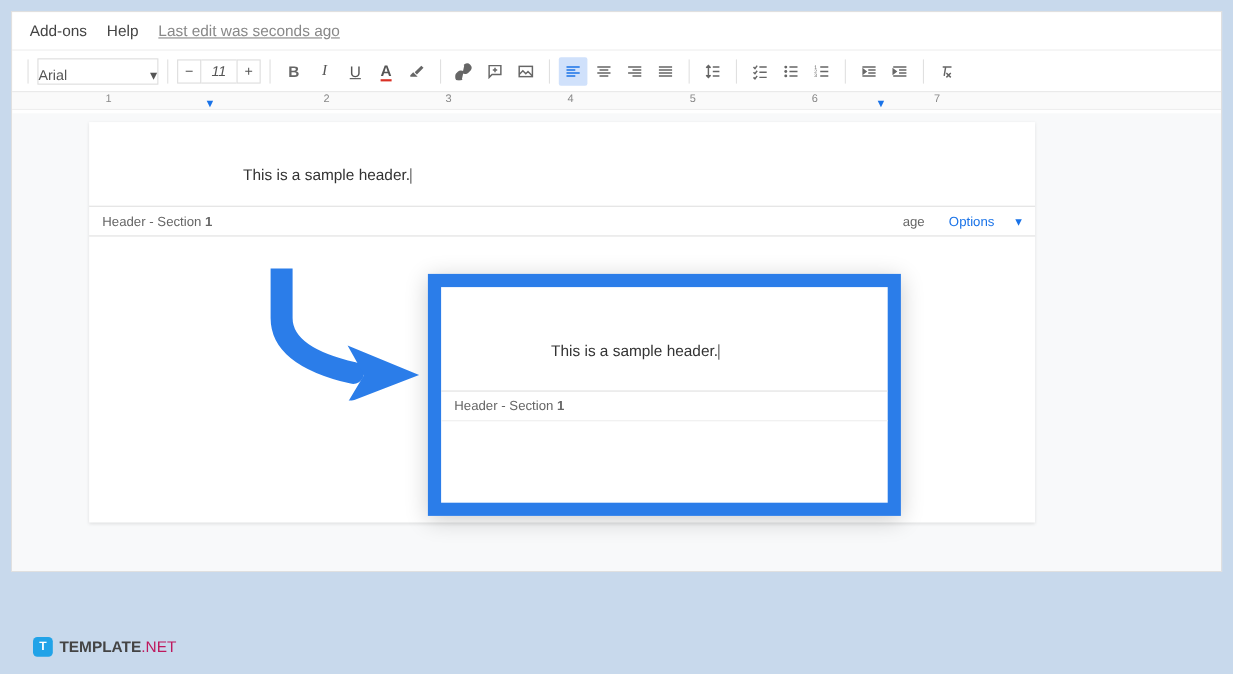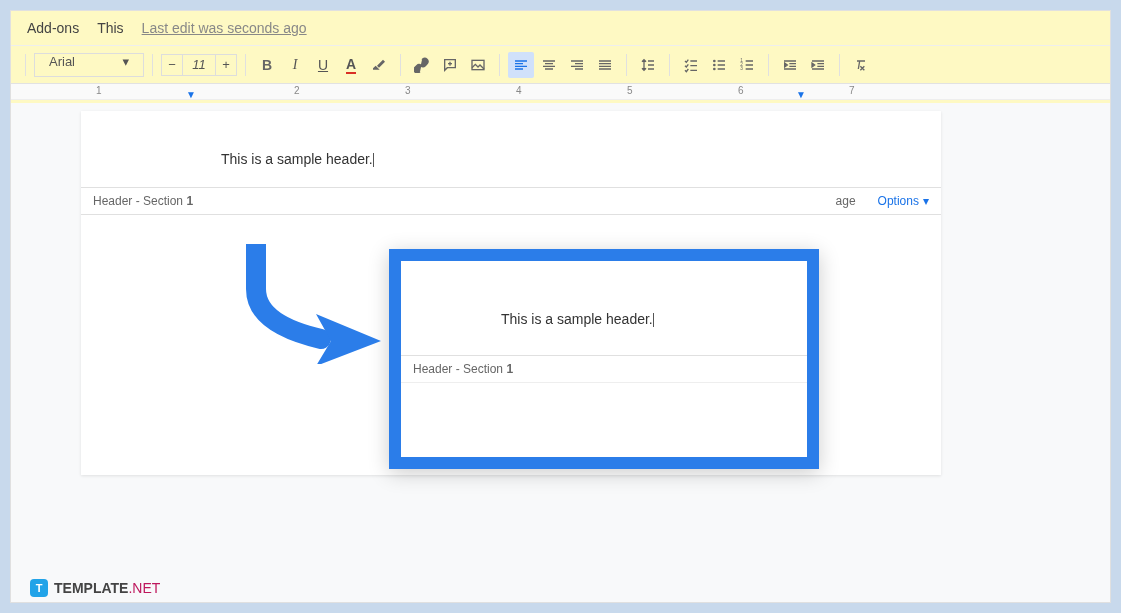--- a/index.html
+++ b/index.html
@@ -1,55 +1,55 @@
 <!DOCTYPE html>
 <html><head>
 <meta charset="utf-8">
 <style>
   * { margin:0; padding:0; box-sizing:border-box; }
   html,body { width:1121px; height:613px; font-family:Arial,sans-serif; background:#c8d9ec; overflow:hidden; }
-  .frame { position:absolute; left:10px; top:10px; width:1101px; height:593px; background:#fef9c3; border:1px solid #e0e0e0; }
+  .frame { position:absolute; left:10px; top:10px; width:1101px; height:510px; background:#ffffff; border:1px solid #e0e0e0; }
   .menubar { height:35px; display:flex; align-items:center; padding-left:16px; gap:18px; font-size:14px; color:#444; border-bottom:1px solid #eee; }
   .menubar .last-edit { color:#888; text-decoration:underline; }
   .toolbar { height:38px; display:flex; align-items:center; padding-left:8px; gap:2px; border-bottom:1px solid #e2e2e2; }
   .tb-sep { width:1px; height:22px; background:#e0e0e0; margin:0 6px; }
   .tb-btn { width:26px; height:26px; display:flex; align-items:center; justify-content:center; font-size:14px; color:#555; cursor:pointer; border-radius:2px; }
   .tb-btn.active { background:#d0e1fb; color:#1a73e8; }
-  .font-sel { width:110px; height:24px; border:1px solid #ddd; display:flex; align-items:flex-start; padding:0 14px; font-size:13px; color:#555; justify-content:space-between; cursor:pointer; }
+  .font-sel { width:110px; height:24px; border:1px solid #ddd; display:flex; align-items:flex-end; padding:0 0; font-size:13px; color:#555; justify-content:space-between; cursor:pointer; }
   .size-box { display:flex; align-items:center; font-size:13px; color:#555; }
   .size-box .pm { width:22px; height:22px; border:1px solid #ddd; display:flex; align-items:center; justify-content:center; cursor:pointer; }
   .size-box .val { width:32px; height:22px; border-top:1px solid #ddd; border-bottom:1px solid #ddd; display:flex; align-items:center; justify-content:center;font-style:italic; }
   .ruler { height:16px; background:#fafafa; border-bottom:1px solid #eee; position:relative; font-size:10px; color:#888; padding-left:65px; }
   .ruler .num { position:absolute; top:1px; }
   .ruler .marker-l { position:absolute; top:5px; color:#1a73e8; font-size:10px; }
   .ruler .marker-r { position:absolute; top:5px; color:#1a73e8; font-size:10px; }
   .doc-area { position:absolute; left:0; top:92px; right:0; bottom:0; background:#f8f9fa; overflow:hidden; }
   .page { position:absolute; left:70px; top:8px; width:860px; background:#fff; box-shadow:0 1px 3px rgba(0,0,0,0.1); }
   .header-content { padding:40px 140px 20px 140px; font-size:14px; color:#333; }
   .header-label { height:28px; border-top:1px solid #e0e0e0; border-bottom:1px solid #e0e0e0; display:flex; align-items:center; justify-content:space-between; padding:0 12px; font-size:12px; color:#666; }
-  .header-label .options { color:#1a73e8; font-weight:normal; cursor:pointer; display:flex; align-items:center; gap:4px; }
+  .header-label .options { color:#1a73e8; font-weight:normal; cursor:pointer; display:flex; align-items:center; gap:19px; }
   .body-area { height:260px; }
   .overlay { position:absolute; border:12px solid #2b7de9; background:#fff; z-index:10; left:378px; top:238px; width:430px; height:220px; box-shadow:0 4px 20px rgba(0,0,0,0.2); }
   .overlay .ov-header { padding:50px 60px 28px 100px; font-size:14px; color:#333; }
   .overlay .ov-label { border-top:1px solid #e0e0e0; border-bottom:1px solid #eee; padding:6px 12px; font-size:12px; color:#666; }
   .arrow-wrap { position:absolute; left:225px; top:233px; z-index:11; }
   .cursor-bar { display:inline-block; width:1px; height:14px; background:#555; vertical-align:middle; animation:blink 1s infinite; }
   .brand { position:absolute; left:30px; bottom:16px; font-size:14px; font-weight:bold; color:#444; display:flex; align-items:center; gap:6px; }
   .brand .logo { width:18px; height:18px; background:#21a3e8; border-radius:4px; display:flex; align-items:center; justify-content:center; color:#fff; font-size:11px; font-weight:bold; }
   .brand .net { color:#be185d; font-weight:normal; }
   svg { display:block; }
 </style>
 </head>
 <body>
 
 <div class="frame">
 
   <div class="menubar">
     <span>Add-ons</span>
-    <span>This</span>
+    <span>Help</span>
     <span class="last-edit">Last edit was seconds ago</span>
   </div>
 
   <div class="toolbar">
     <div class="tb-sep"></div>
     <div class="font-sel">
       <span>Arial</span>
       <span>▾</span>
     </div>
     <div class="tb-sep"></div>

